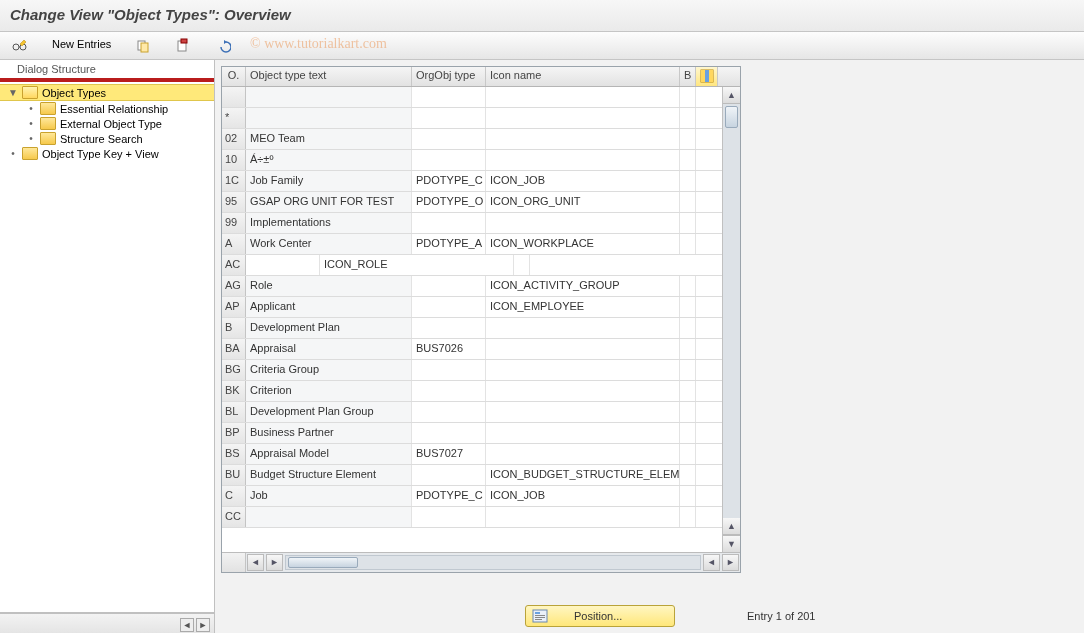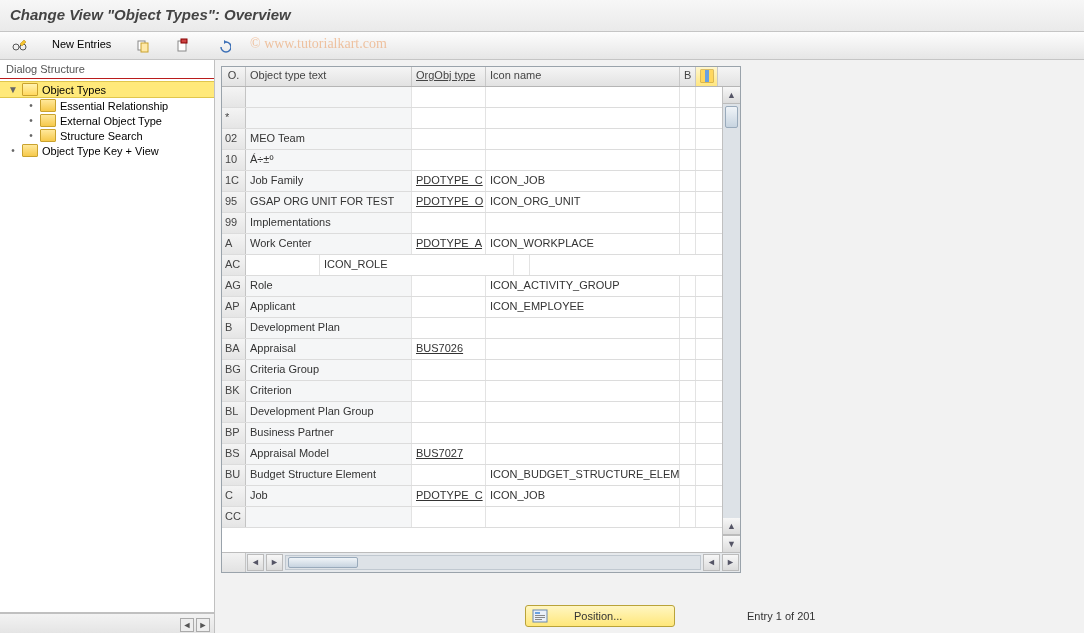--- a/index.html
+++ b/index.html
@@ -54,22 +54,22 @@
   }
   .sidebar {
     width: 215px;
     min-width:215px;
     background: #f6f6f6;
     border-right: 1px solid #c0c0c0;
     display:flex;
     flex-direction:column;
   }
   .sidebar-head {
-    padding: 3px 6px;
-    border-bottom:1px solid #b91c1c;
+    padding: 3px 17px;
+    border-bottom:4px solid #b91c1c;
     background:#fff;
     color:#555;
   }
   .tree {
     flex:1;
     background:#fff;
     overflow:hidden;
     padding: 2px 0;
     border-bottom:1px solid #c0c0c0;
   }
@@ -138,21 +138,21 @@
   }
   .gh {
     border-right:1px solid #c8c8c8;
     padding:2px 4px;
     overflow:hidden;
     white-space:nowrap;
     color:#444;
   }
   .col-key { width:24px; text-align:center; }
   .col-text { width:166px; }
-  .col-org { width:74px;text-decoration:underline; }
+  .col-org { width:74px; }
   .col-icon { width:194px; }
   .col-b { width:16px; text-align:center; position:relative;}
   .col-cfg { width:22px; text-align:center; background:linear-gradient(#fff7cf,#ffe680);}
   .grid-body {
     flex:1;
     overflow:hidden;
     display:flex;
   }
   .grid-rows { flex:1; }
   .grow {

